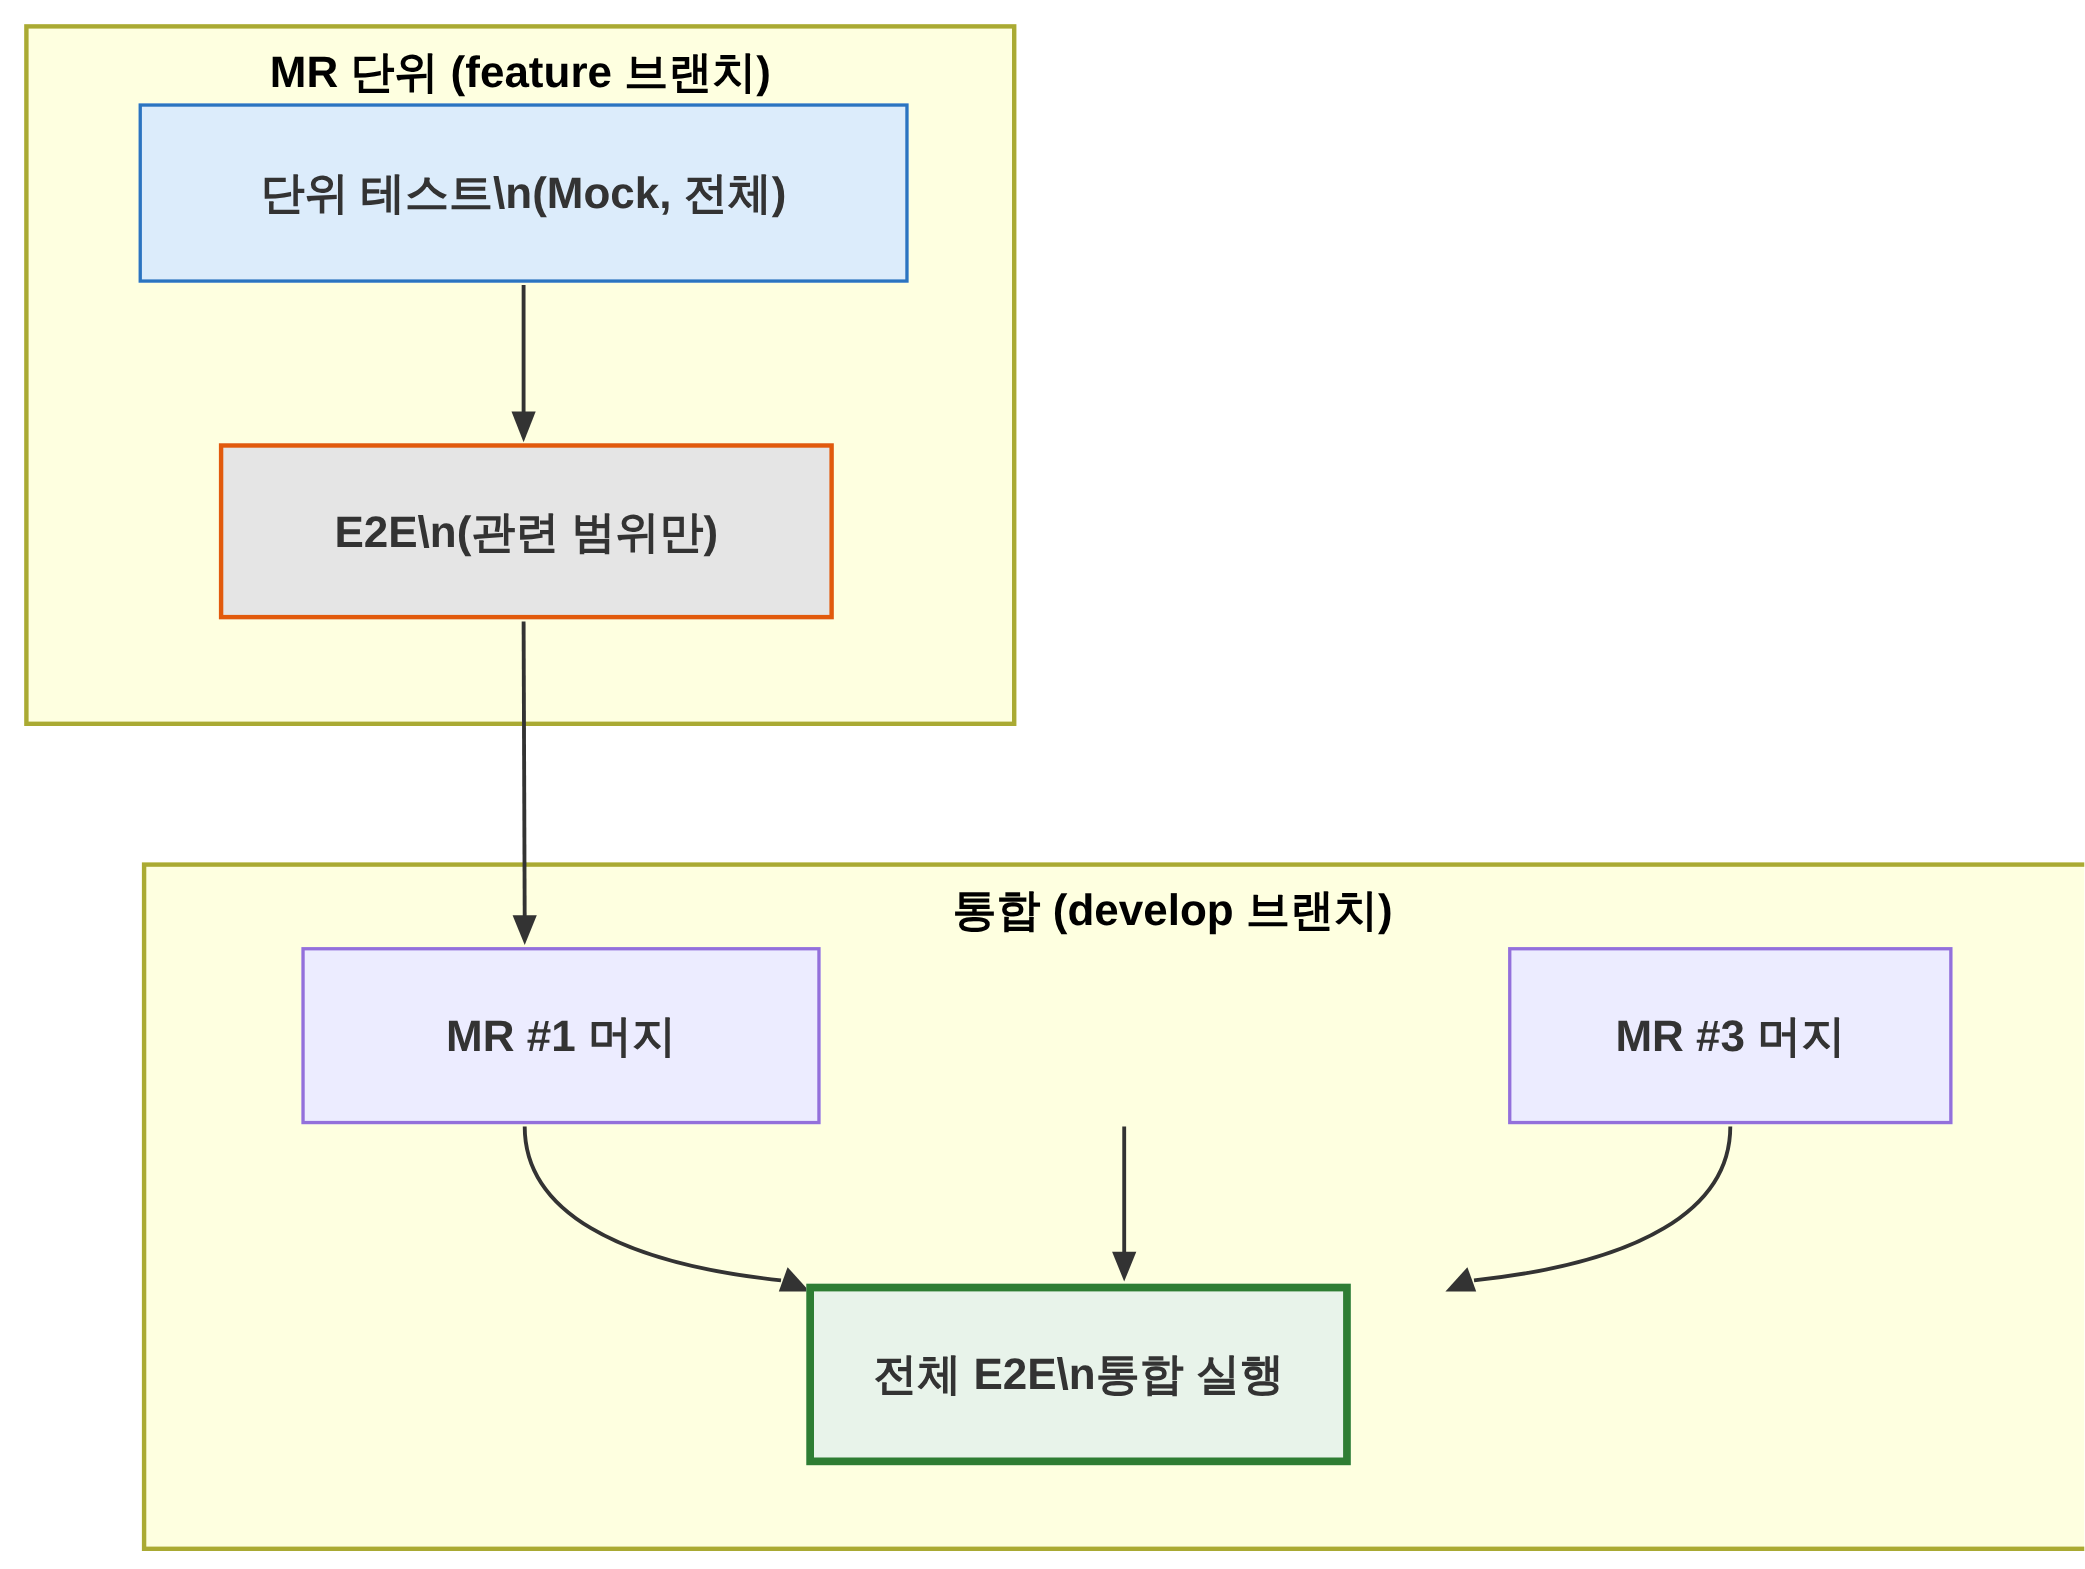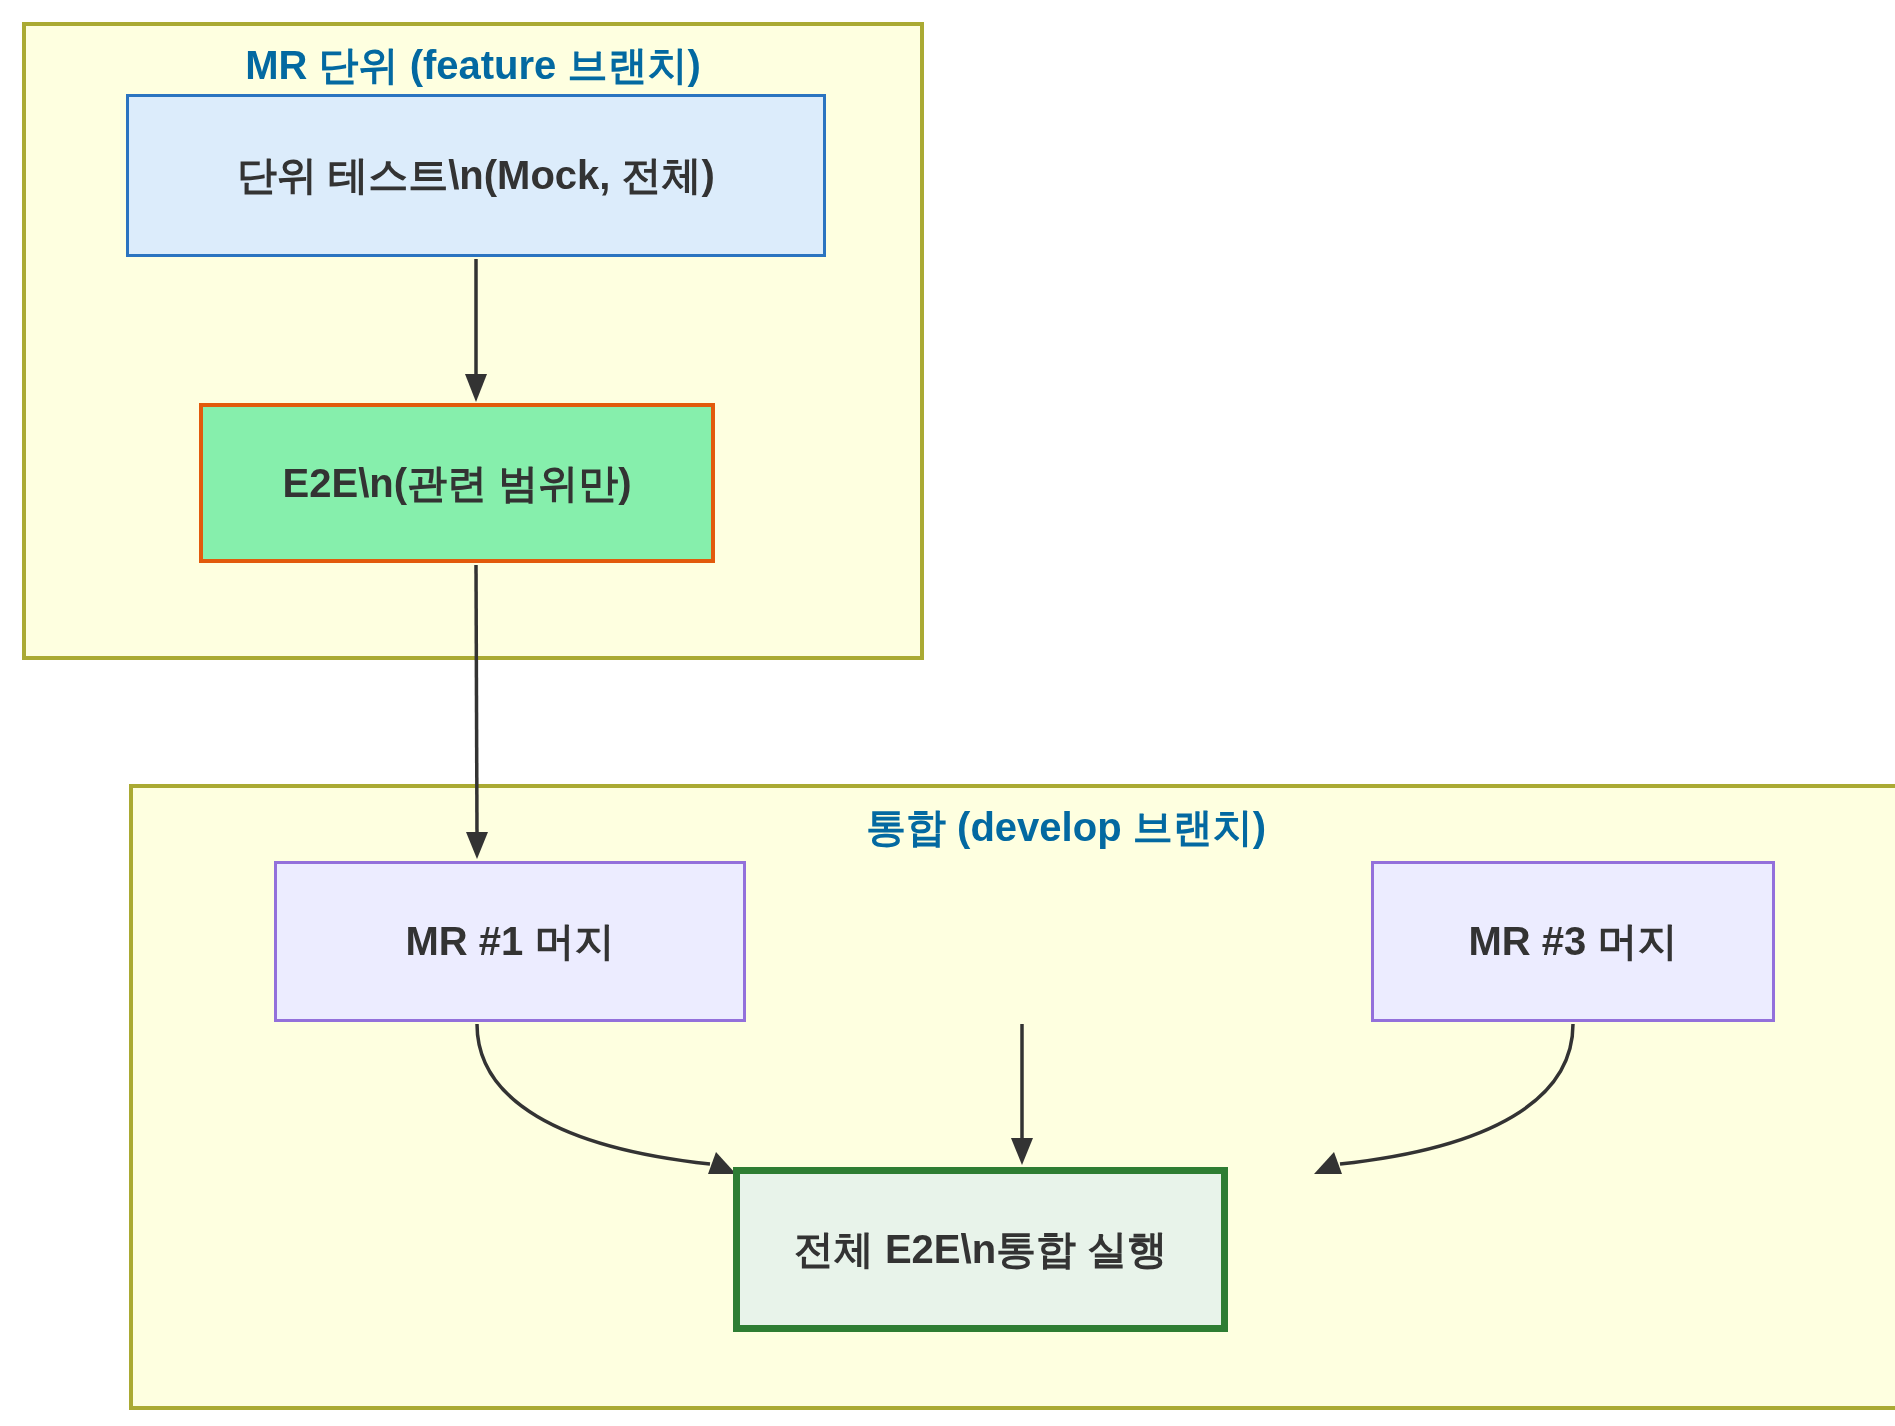--- a/index.html
+++ b/index.html
@@ -19,37 +19,37 @@
     box-sizing: border-box;
   }
   .subgraph-title {
     position: absolute;
     top: 12px;
     left: 0;
     width: 100%;
     text-align: center;
     font-size: 40px;
     font-weight: 700;
-    color: #0369a1;
+    color: #000000;
     white-space: nowrap;
   }
   .node {
     position: absolute;
     box-sizing: border-box;
     display: flex;
     align-items: center;
     justify-content: center;
     text-align: center;
     font-size: 40px;
     font-weight: 700;
     color: #333333;
     white-space: nowrap;
   }
   .node-unit   { left: 126px;  top: 94px;   width: 700px; height: 163px; background: #dcecfb; border: 3px solid #2b74c0; }
-  .node-e2e    { left: 199px;  top: 403px;  width: 516px; height: 160px; background: #86efac; border: 4px solid #e25a0c; }
+  .node-e2e    { left: 199px;  top: 403px;  width: 559px; height: 160px; background: #e5e5e5; border: 4px solid #e25a0c; }
   .node-mr1    { left: 274px;  top: 861px;  width: 472px; height: 161px; background: #ececff; border: 3px solid #9370db; }
   .node-mr2    { left: 820px;  top: 861px;  width: 404px; height: 161px; background: #ececff; border: 3px solid #9370db; }
   .node-mr3    { left: 1371px; top: 861px;  width: 404px; height: 161px; background: #ececff; border: 3px solid #9370db; }
   .node-fulle2e{ left: 733px;  top: 1167px; width: 495px; height: 165px; background: #e8f3ea; border: 7px solid #2e7d33; }
   .sg-top    { left: 22px;  top: 22px;  width: 902px;  height: 638px; }
   .sg-bottom { left: 129px; top: 784px; width: 1874px; height: 626px; }
   .edges {
     position: absolute;
     left: 0; top: 0;
     width: 1895px; height: 1426px;

